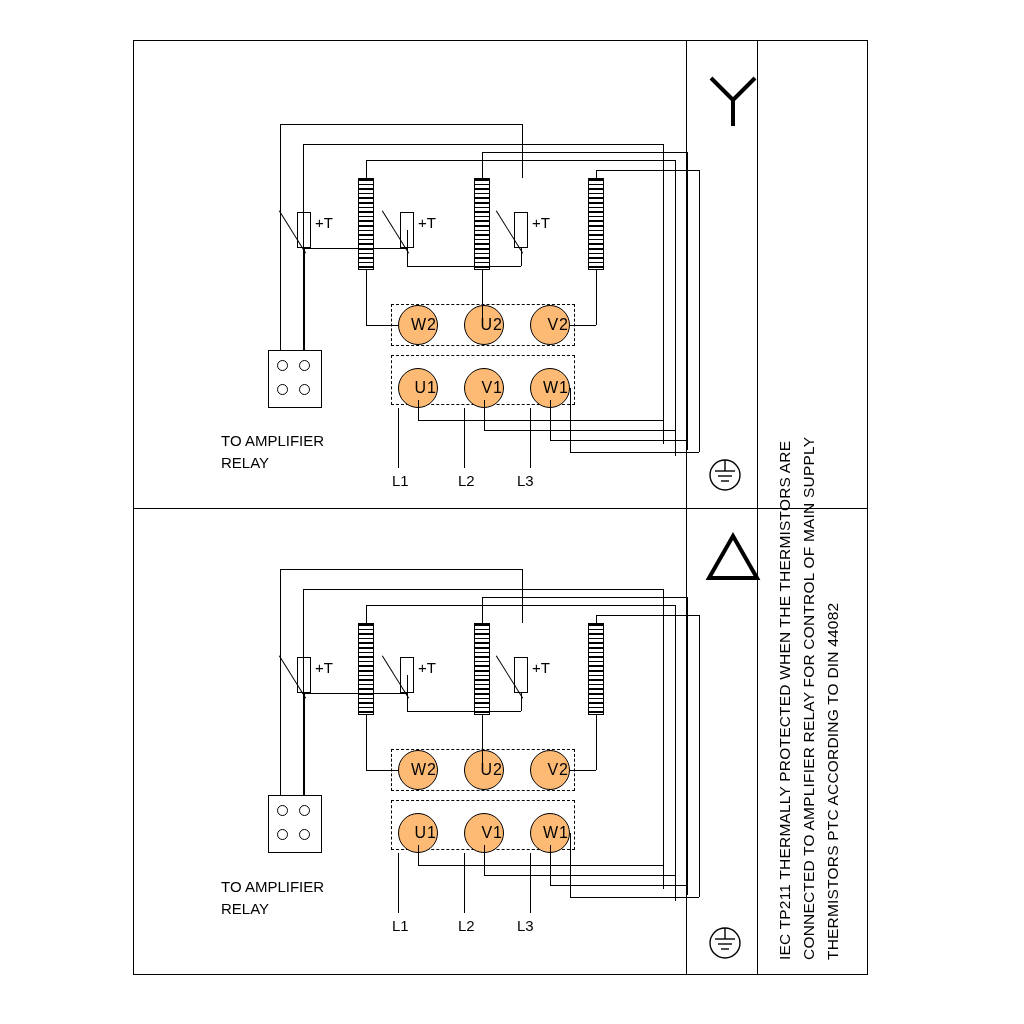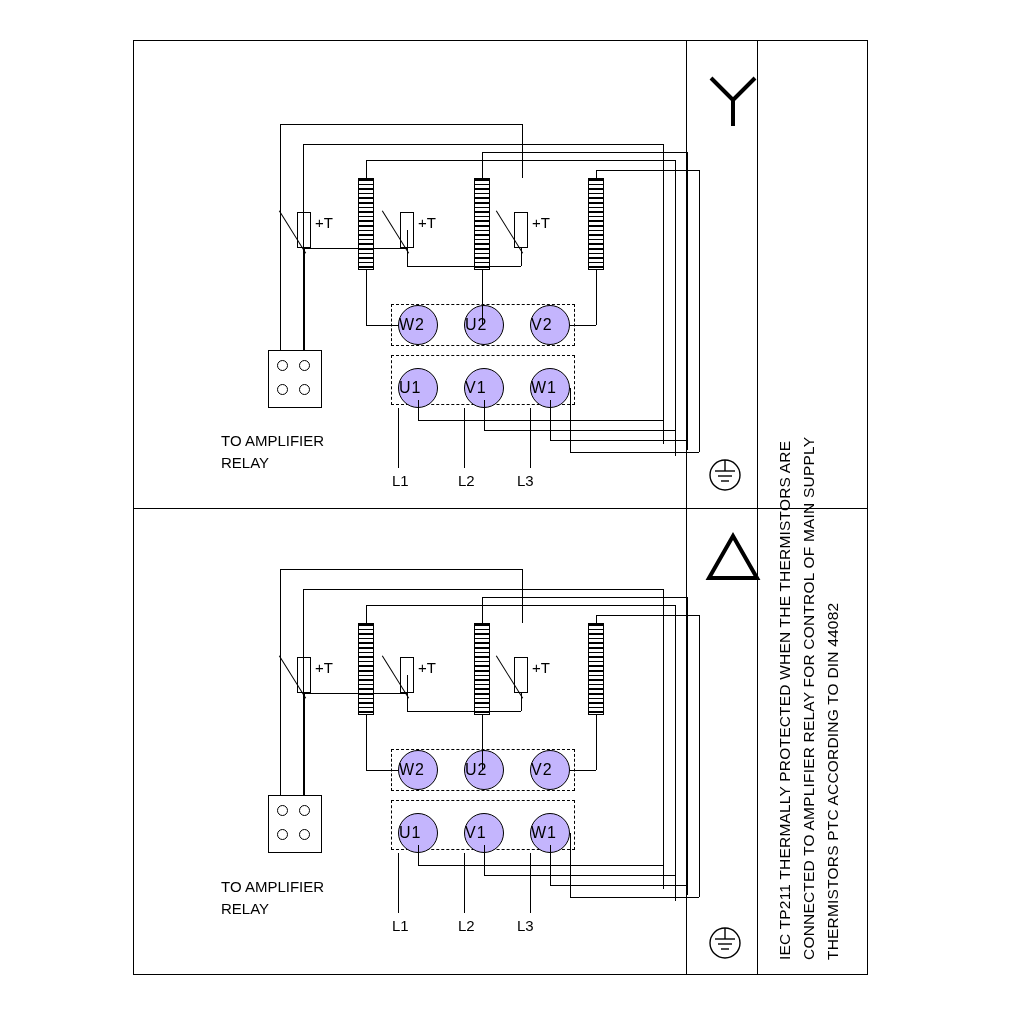--- a/index.html
+++ b/index.html
@@ -71,25 +71,25 @@
   .lnv { width: 1px; }
 
   
   .term {
     position: absolute;
     width: 40px;
     height: 40px;
     border: 1.4px solid #000;
     border-radius: 50%;
     box-sizing: border-box;
-    text-align: left;
+    text-align: right;
     line-height: 37px;
     font-size: 16px;
     letter-spacing: 1px;
-    background: #c4b5fd;
+    background: #fdba74;
   }
 
   
   .dashbox {
     position: absolute;
     border: 1.2px dashed #000;
     box-sizing: border-box;
   }
 
   

